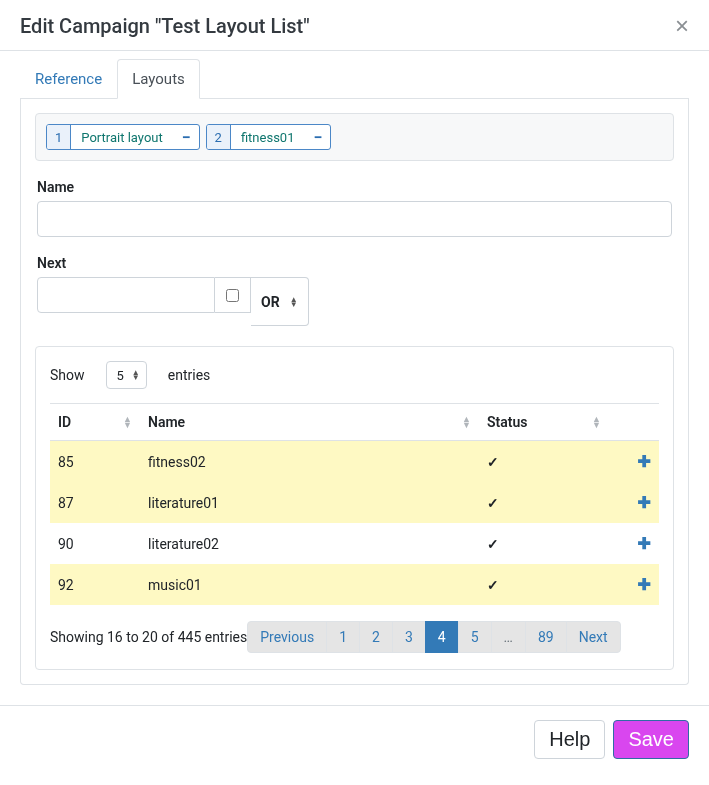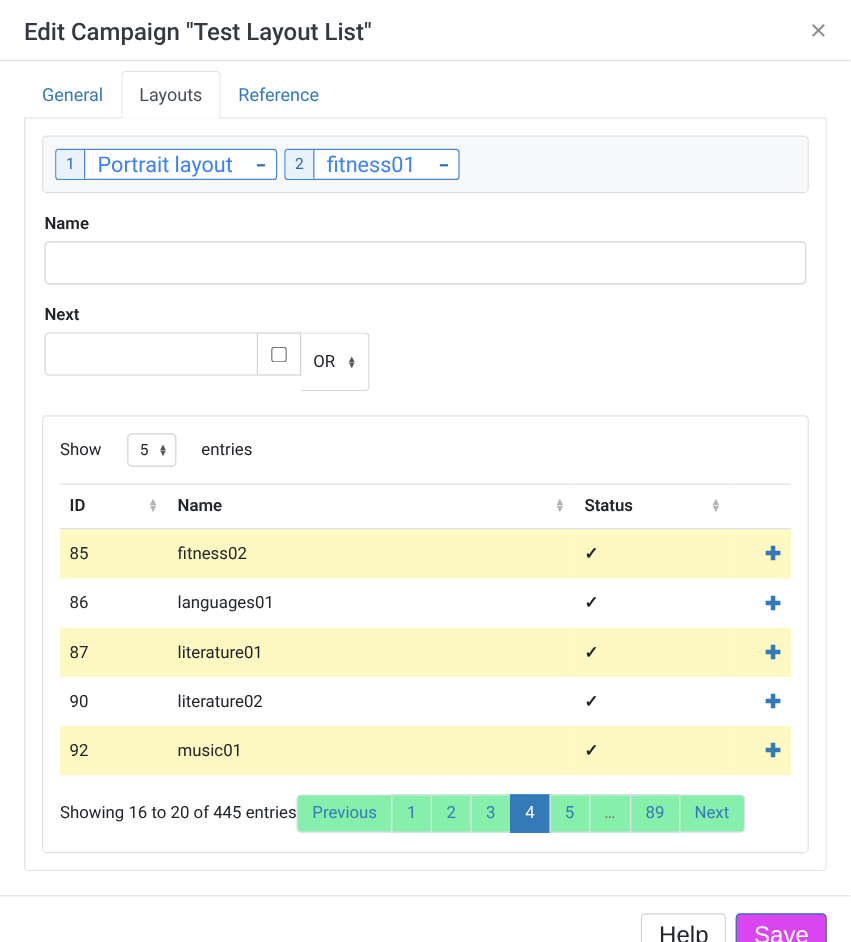--- a/index.html
+++ b/index.html
@@ -87,23 +87,23 @@
     background:#eaf1fa;
     color:#2b6db0;
     padding:0 8px;
     font-size:13px;
     height:100%;
     display:flex;
     align-items:center;
     border-right:1px solid #4b87c7;
   }
   .chip-label {
-    color:#3b82f6;
+    color:#0f766e;
     padding:0 10px;
-    font-size:18px;
+    font-size:13px;
   }
   .chip-remove {
     color:#2b6db0;
     padding:0 8px;
     font-size:16px;
     font-weight:bold;
     cursor:pointer;
     border-left:1px solid transparent;
   }
   .field-group { margin-top:18px; padding:0 2px; }
@@ -144,20 +144,21 @@
     border:1px solid #ced4da;
     border-left:none;
     border-radius:0 4px 4px 0;
     height:49px;
     display:flex;
     align-items:center;
     padding:0 10px;
     gap:10px;
     font-size:14px;
     color:#212529;
+    font-weight:bold;
   }
   .caret-stack {
     display:flex;
     flex-direction:column;
     line-height:5px;
     font-size:8px;
     color:#555;
   }
 
   .dt-wrap {
@@ -236,21 +237,21 @@
   .dt-info { font-size:14px; }
   .pagination {
     display:flex;
     border-radius:4px;
   }
   .page-btn {
     border:1px solid #dee2e6;
     padding:7px 12px;
     font-size:14px;
     color:#337ab7;
-    background:#86efac;
+    background:#e5e5e5;
     cursor:pointer;
     margin-left:-1px;
   }
   .page-btn:first-child { border-top-left-radius:4px; border-bottom-left-radius:4px; margin-left:0;}
   .page-btn:last-child { border-top-right-radius:4px; border-bottom-right-radius:4px;}
   .page-btn.active {
     background:#337ab7;
     border-color:#337ab7;
     color:#fff;
   }
@@ -282,23 +283,22 @@
 <body>
 
 <div class="modal">
   <div class="modal-header">
     <div class="modal-title">Edit Campaign "Test Layout List"</div>
     <button class="close-btn" aria-label="close">×</button>
   </div>
 
   <div class="modal-body">
     <div class="tabs" id="tab-bar">
-        <div class="tab">General</div>
+        <div class="tab">Reference</div>
         <div class="tab active">Layouts</div>
-        <div class="tab">Reference</div>
       </div>
 
     <div class="panel">
 
       <div class="chip-bar" id="chip-bar">
           <div class="chip">
             <span class="chip-index">1</span>
             <span class="chip-label">Portrait layout</span>
             <span class="chip-remove">−</span>
           </div>
@@ -368,26 +368,20 @@
                 <th><span></span></th>
               </tr>
             </thead>
           <tbody id="dt-body">
               <tr class="odd">
                 <td>85</td>
                 <td>fitness02</td>
                 <td><span class="check-icon">✓</span></td>
                 <td style="text-align: right;"><span class="plus-icon">✚</span></td>
               </tr>
-              <tr class="">
-                <td>86</td>
-                <td>languages01</td>
-                <td><span class="check-icon">✓</span></td>
-                <td style="text-align: right;"><span class="plus-icon">✚</span></td>
-              </tr>
               <tr class="odd">
                 <td>87</td>
                 <td>literature01</td>
                 <td><span class="check-icon">✓</span></td>
                 <td style="text-align: right;"><span class="plus-icon">✚</span></td>
               </tr>
               <tr class="">
                 <td>90</td>
                 <td>literature02</td>
                 <td><span class="check-icon">✓</span></td>

